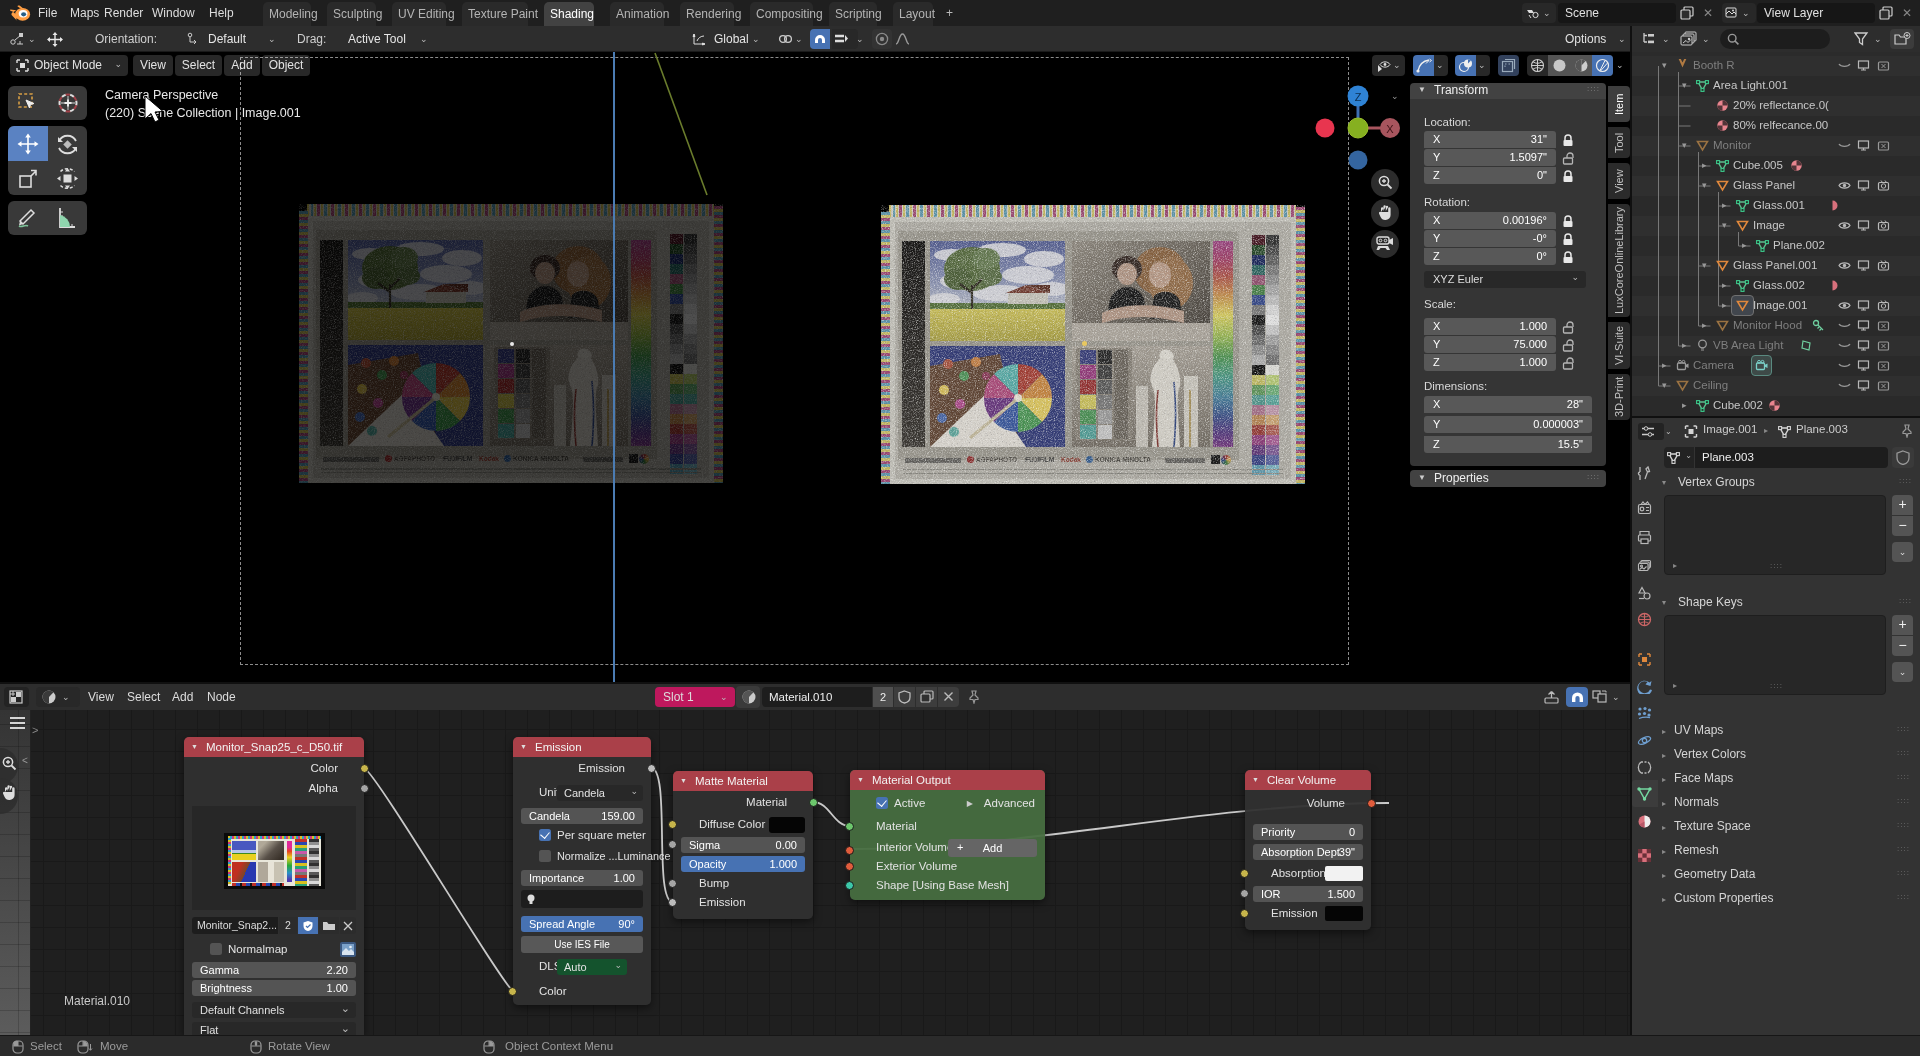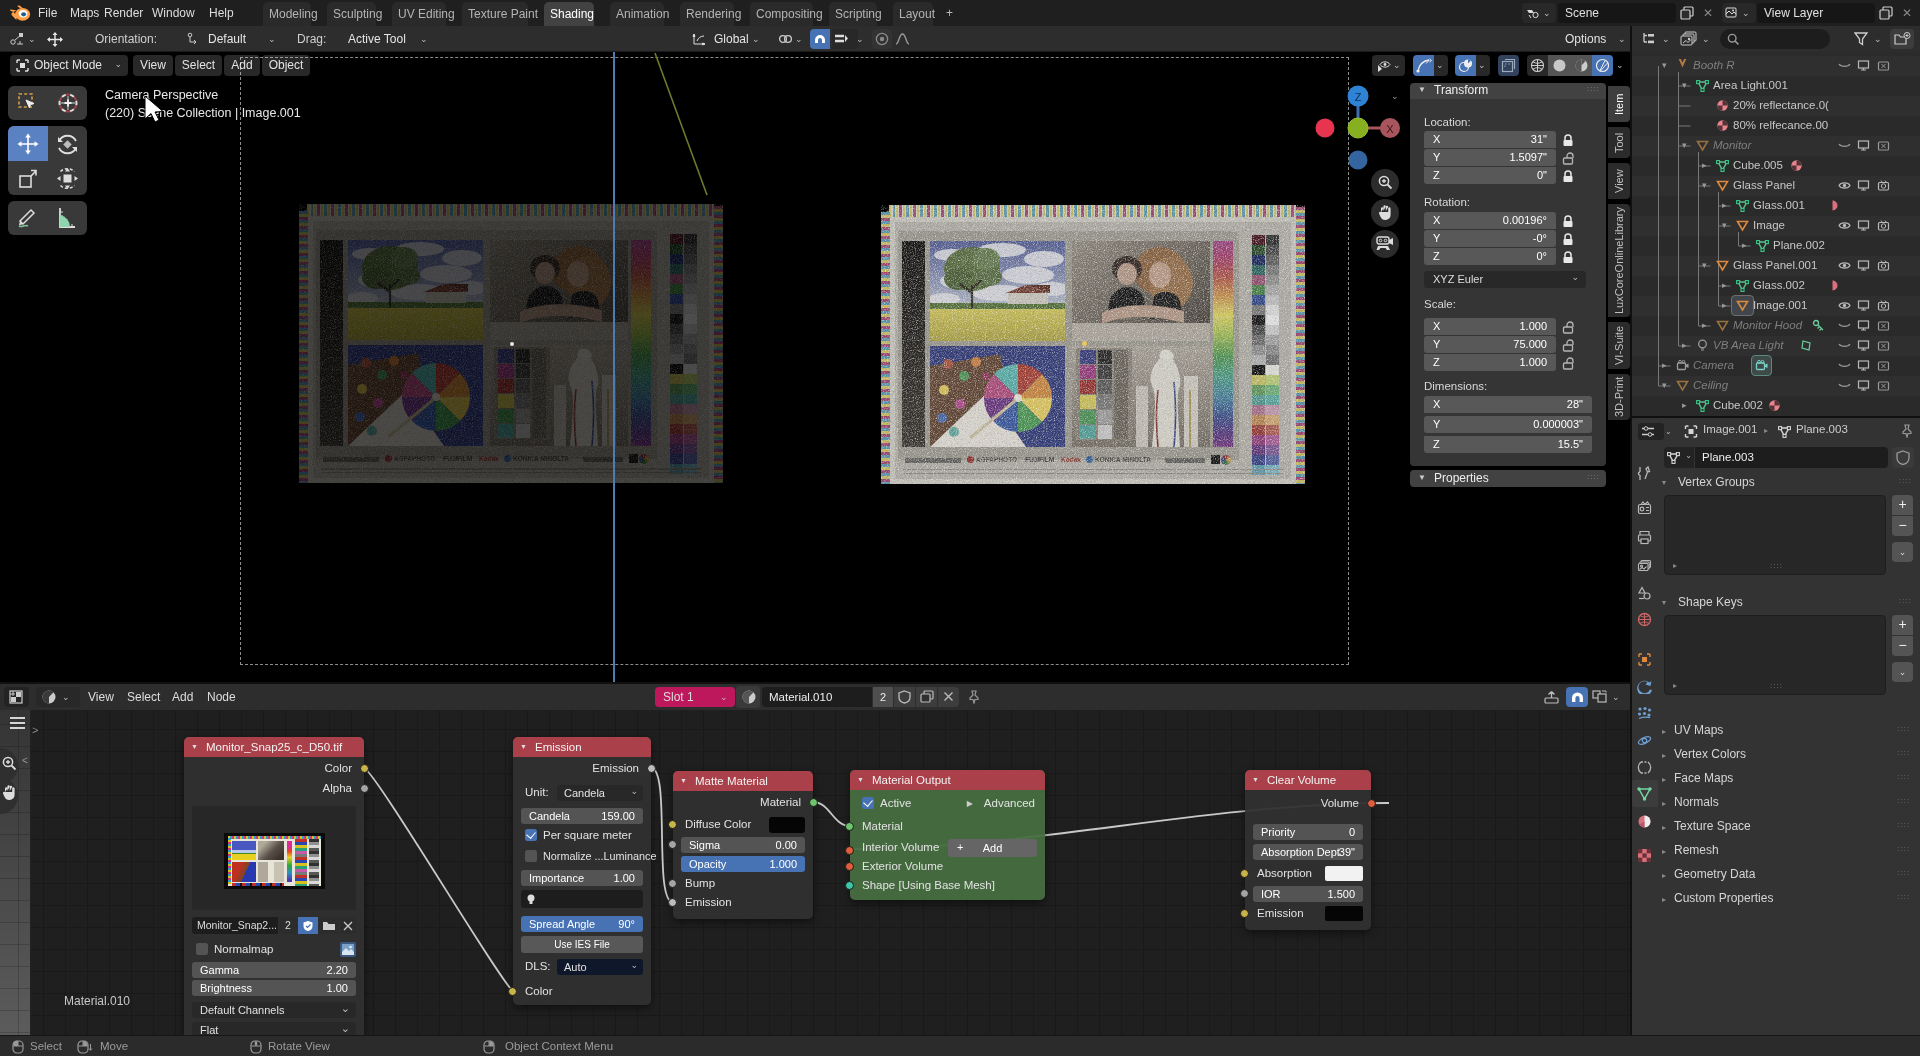--- a/index.html
+++ b/index.html
@@ -67,21 +67,21 @@
   .vtab.active { background:#3e3e3e; color:#fff; } 
   .vtab { display:flex; align-items:center; justify-content:center; }
   .vtab { writing-mode:vertical-rl; transform:rotate(180deg); }
 
   
   #outl { left:1632px; top:52px; width:288px; height:364px; background:#2b2b2b; overflow:hidden; }
   #outl:before { content:""; position:absolute; left:0; top:4px; width:288px; height:360px;
     background:repeating-linear-gradient(180deg, #2f2f2f 0 20px, #2a2a2a 20px 40px); }
   .orow { position:absolute; left:0; width:288px; height:20px; }
   .orow .t { position:absolute; top:3px; font-size:11.5px; color:#c7c7c7; }
-  .orow .t.dim { color:#7f7f7f;font-style:italic; }
+  .orow .t.dim { color:#7f7f7f; }
 
   
   #props { left:1632px; top:418px; width:288px; height:617px; background:#333333; }
   #pcol { position:absolute; left:0; top:0; width:26px; height:617px; background:#262626; z-index:-1; }
   .phead { position:absolute; left:32px; width:250px; color:#d5d5d5; font-size:12px; }
   .pcol-h { position:absolute; left:30px; width:252px; height:18px; color:#d5d5d5; font-size:12px; }
   .pcol-h span { color:#8a8a8a; font-size:8px; margin-right:8px; }
   .pcol-h:after { content:"::::"; position:absolute; right:4px; top:1px; color:#777; font-size:8px; letter-spacing:1px; }
   .picon { position:absolute; left:5px; width:15px; height:15px; }
 
@@ -92,21 +92,21 @@
     background-image:
       linear-gradient(#19191900 21px, #191919 21px 22px),
       linear-gradient(90deg, #19191900 21px, #191919 21px 22px);
     background-size:22px 22px; }
 
   .node { position:absolute; background:rgba(48,48,48,.95); border-radius:5px;
           box-shadow:0 3px 8px rgba(0,0,0,.5); font-size:11.5px; color:#e2e2e2; }
   .nhead { height:20px; background:#aa4049; border-radius:5px 5px 0 0; color:#f2f2f2;
            line-height:20px; padding-left:22px; font-size:11.5px; position:relative;}
   .nhead:before { content:"▼"; position:absolute; left:7px; font-size:7px; color:#ddd; }
-  .nrow { position:relative; height:19px; line-height:19px; padding:0 12px; white-space:nowrap; }
+  .nrow { position:relative; height:19px; line-height:19px; padding:0 26px; white-space:nowrap; }
   .nrow.right { text-align:right; }
   .nslider { position:relative; height:16px; margin:1.5px 8px; background:#545454; border-radius:3px;
              line-height:16px; font-size:11px; color:#fff; }
   .nslider .fl { position:absolute; left:8px; } .nslider .fr { position:absolute; right:8px; }
   .nslider.blue { background:#4772b3; }
   .ndrop { position:relative; height:16px; margin:1.5px 8px; background:#282828; border-radius:3px;
            line-height:16px; font-size:11px; color:#e0e0e0; padding-left:8px; }
   .ndrop:after { content:"⌄"; position:absolute; right:6px; top:-2px; color:#bbb; }
   .nr { position:absolute; left:0; right:0; }
   .sock { position:absolute; width:9px; height:9px; border-radius:50%; border:1px solid #1a1a1a; top:5px; }
@@ -1481,21 +1481,21 @@
           <circle cx="6" cy="5" r="3.5" fill="#ddd"></circle>
             <rect x="4.5" y="8" width="3" height="3" fill="#ddd"></rect>
           </svg>
       </div>
       <div class="nr nslider blue" style="top:177px">
           <span class="fl">Spread Angle</span>
           <span class="fr">90°</span>
         </div>
       <div class="abs" style="left:8px;top:199px;width:122px;height:17px;background:#585858;border-radius:3px;text-align:center;font-size:10px;line-height:17px;color:#fff">Use IES File</div>
       <div class="nr nrow" style="top:220px">DLS:
-        <span class="abs" style="left:44px;top:2px;right:8px;height:16px;background:#0f172a;border-radius:3px;padding-left:7px;font-size:11px;line-height:16px">Auto<span style="position:absolute;right:5px;top:-2px;color:#bbb;font-size:9px">⌄</span></span>
+        <span class="abs" style="left:44px;top:2px;right:24px;height:16px;background:#14532d;border-radius:3px;padding-left:7px;font-size:11px;line-height:16px">Auto<span style="position:absolute;right:5px;top:-2px;color:#bbb;font-size:9px">⌄</span></span>
       </div>
       <div class="nr nrow" style="top:245px">Color<span class="sock l" style="background:#c7b54b"></span></div>
     </div>
 
     <div class="node" style="left:673px;top:61px;width:140px;height:148px">
       <div class="nhead">Matte Material</div>
       <div class="nr nrow right" style="top:22px">Material<span class="sock r" style="background:#6cc76c"></span></div>
       <div class="nr nrow" style="top:44px">Diffuse Color<span class="sock l" style="background:#c7b54b"></span>
         <span class="abs" style="right:8px;top:2px;width:36px;height:16px;background:#050505;border-radius:3px"></span></div>
       <div class="nr nslider" style="top:64px">

